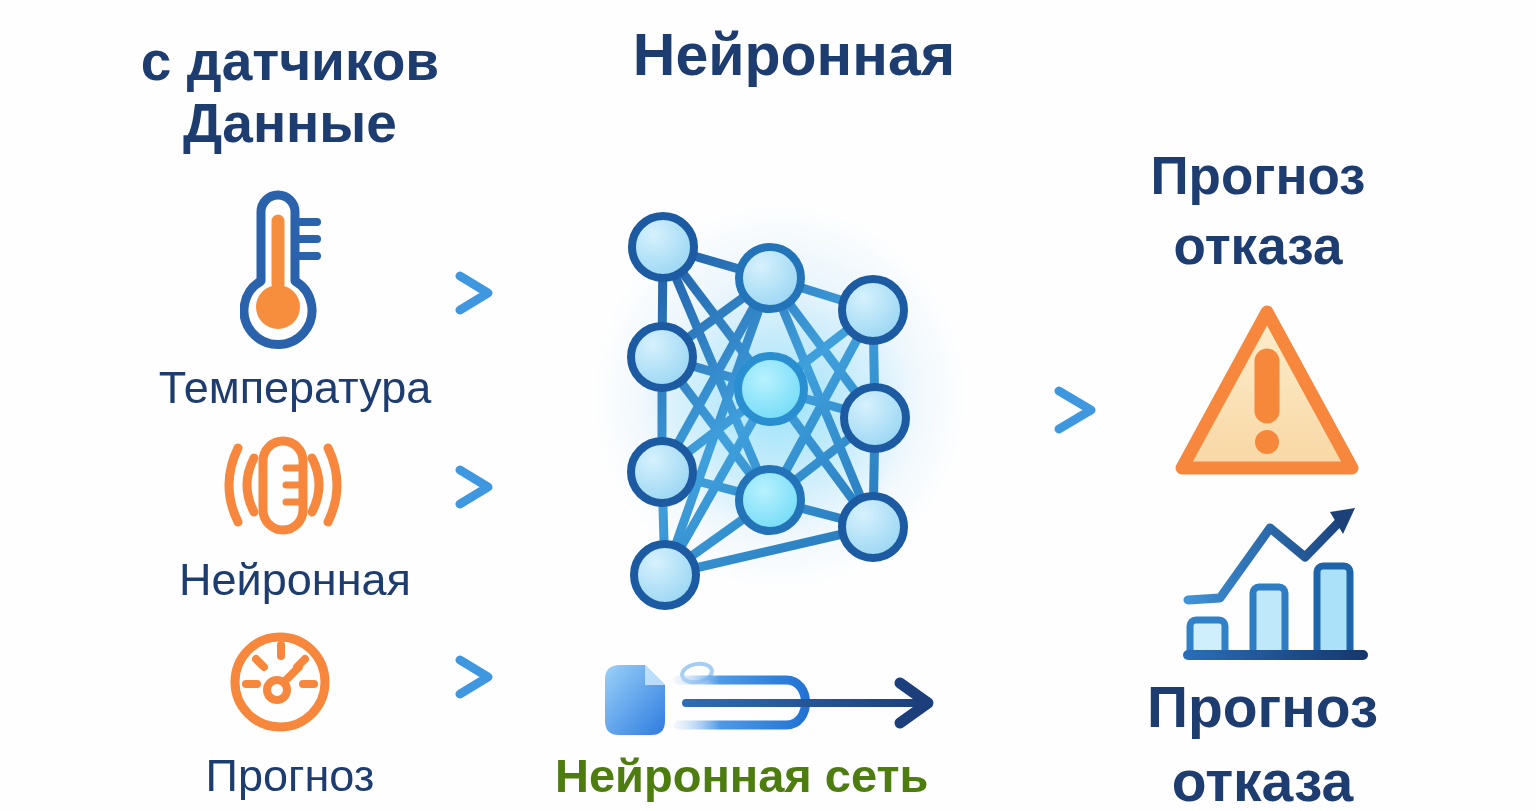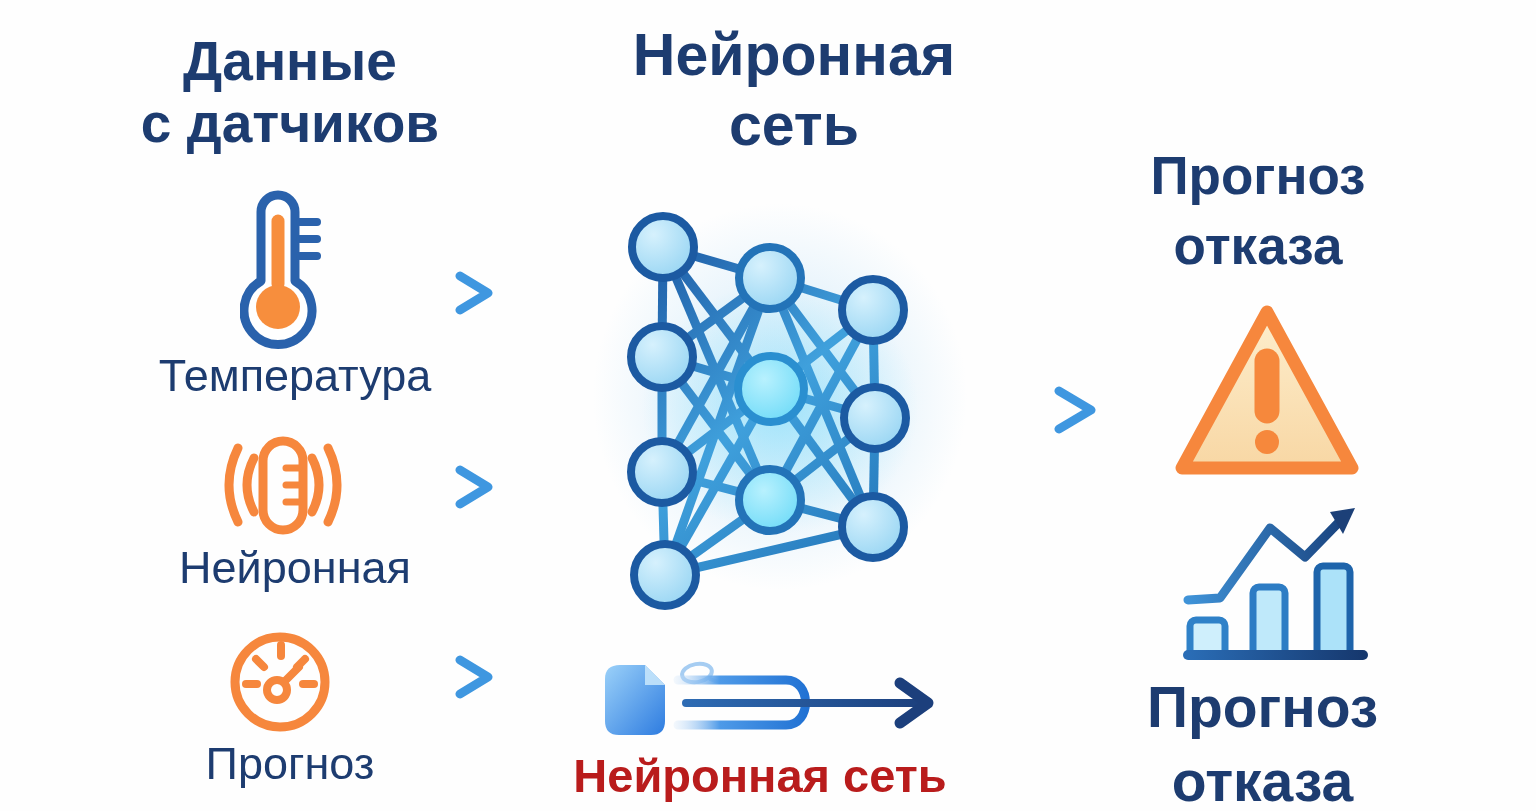--- a/index.html
+++ b/index.html
@@ -8,37 +8,37 @@
     background:#fefefe;
     font-family:"Liberation Sans",sans-serif;
   }
   .hdr{position:absolute;color:#1d3c70;font-weight:bold;text-align:center;letter-spacing:0;}
   .lbl{position:absolute;color:#1d3c70;font-weight:normal;text-align:center;}
   .abs{position:absolute;}
   #left-title{left:100px;top:30px;width:380px;font-size:55px;line-height:62px;}
   #center-title{left:584px;top:20px;width:420px;font-size:59px;line-height:70px;}
   #right-title{left:1088px;top:141px;width:340px;font-size:53px;line-height:70px;}
   #right-caption{left:1075px;top:670px;width:375px;font-size:57px;line-height:74px;font-weight:bold;color:#1d3c70;text-align:center;position:absolute;}
-  #center-caption{left:555px;top:748px;width:410px;font-size:47px;font-weight:bold;color:#b91c1c;text-align:center;position:absolute;}
-  .sensor-label{font-size:45px;line-height:52px;}
+  #center-caption{left:555px;top:748px;width:410px;font-size:47px;font-weight:bold;color:#4d7c0f;text-align:left;position:absolute;}
+  .sensor-label{font-size:45px;line-height:52px;margin-top:12px;}
   #nn-glow{
     left:520px;top:128px;width:520px;height:560px;
     background:
       radial-gradient(ellipse 38% 32% at 50% 50%, rgba(125,224,252,0.55), rgba(125,224,252,0) 70%),
       radial-gradient(ellipse 50% 48% at 50% 48%, rgba(165,214,245,0.55), rgba(165,214,245,0) 72%);
   }
 </style>
 </head>
 <body>
 
 <div id="canvas">
 
   <div id="left-title" class="hdr">
+    <div>с датчиков</div>
     <div>Данные</div>
-    <div>с датчиков</div>
   </div>
 
   <svg class="abs" style="left:240px;top:186px" width="84" height="164" viewBox="0 0 84 164">
     <path d="M 21 26 A 17 17 0 0 1 55 26 L 55 95 A 34 34 0 1 1 21 95 Z" fill="#ffffff" stroke="#2a62ac" stroke-width="9" stroke-linejoin="round"></path>
     <line x1="60" y1="36" x2="77" y2="36" stroke="#2a62ac" stroke-width="8" stroke-linecap="round"></line>
     <line x1="60" y1="53" x2="77" y2="53" stroke="#2a62ac" stroke-width="8" stroke-linecap="round"></line>
     <line x1="60" y1="70" x2="77" y2="70" stroke="#2a62ac" stroke-width="8" stroke-linecap="round"></line>
     <line x1="38" y1="35" x2="38" y2="98" stroke="#f78e3d" stroke-width="13" stroke-linecap="round"></line>
     <circle cx="38" cy="121" r="22" fill="#f78e3d"></circle>
   </svg>
@@ -82,21 +82,20 @@
     <line x1="5" y1="23" x2="103" y2="23" stroke="url(#arrG1)" stroke-width="9" stroke-linecap="round"></line>
     <polyline points="98,6 126,23 98,40" fill="none" stroke="#3f97e0" stroke-width="9" stroke-linecap="round" stroke-linejoin="round"></polyline>
   </svg>
   <svg class="abs" style="left:362px;top:654px" width="135" height="46" viewBox="0 0 135 46">
     <line x1="5" y1="23" x2="103" y2="23" stroke="url(#arrG1)" stroke-width="9" stroke-linecap="round"></line>
     <polyline points="98,6 126,23 98,40" fill="none" stroke="#3f97e0" stroke-width="9" stroke-linecap="round" stroke-linejoin="round"></polyline>
   </svg>
 
   <div id="center-title" class="hdr">
     <div>Нейронная</div>
-    <div>сеть</div>
   </div>
 
   <div id="nn-glow" class="abs"></div>
 
   <svg class="abs" style="left:600px;top:195px" width="360" height="430" viewBox="0 0 360 430">
     <defs>
       <linearGradient id="edgeG" gradientUnits="userSpaceOnUse" x1="40" y1="60" x2="330" y2="380">
         <stop offset="0" stop-color="#1e5aa4"></stop>
         <stop offset="0.45" stop-color="#3fa0dc"></stop>
         <stop offset="1" stop-color="#1d6bb0"></stop>

